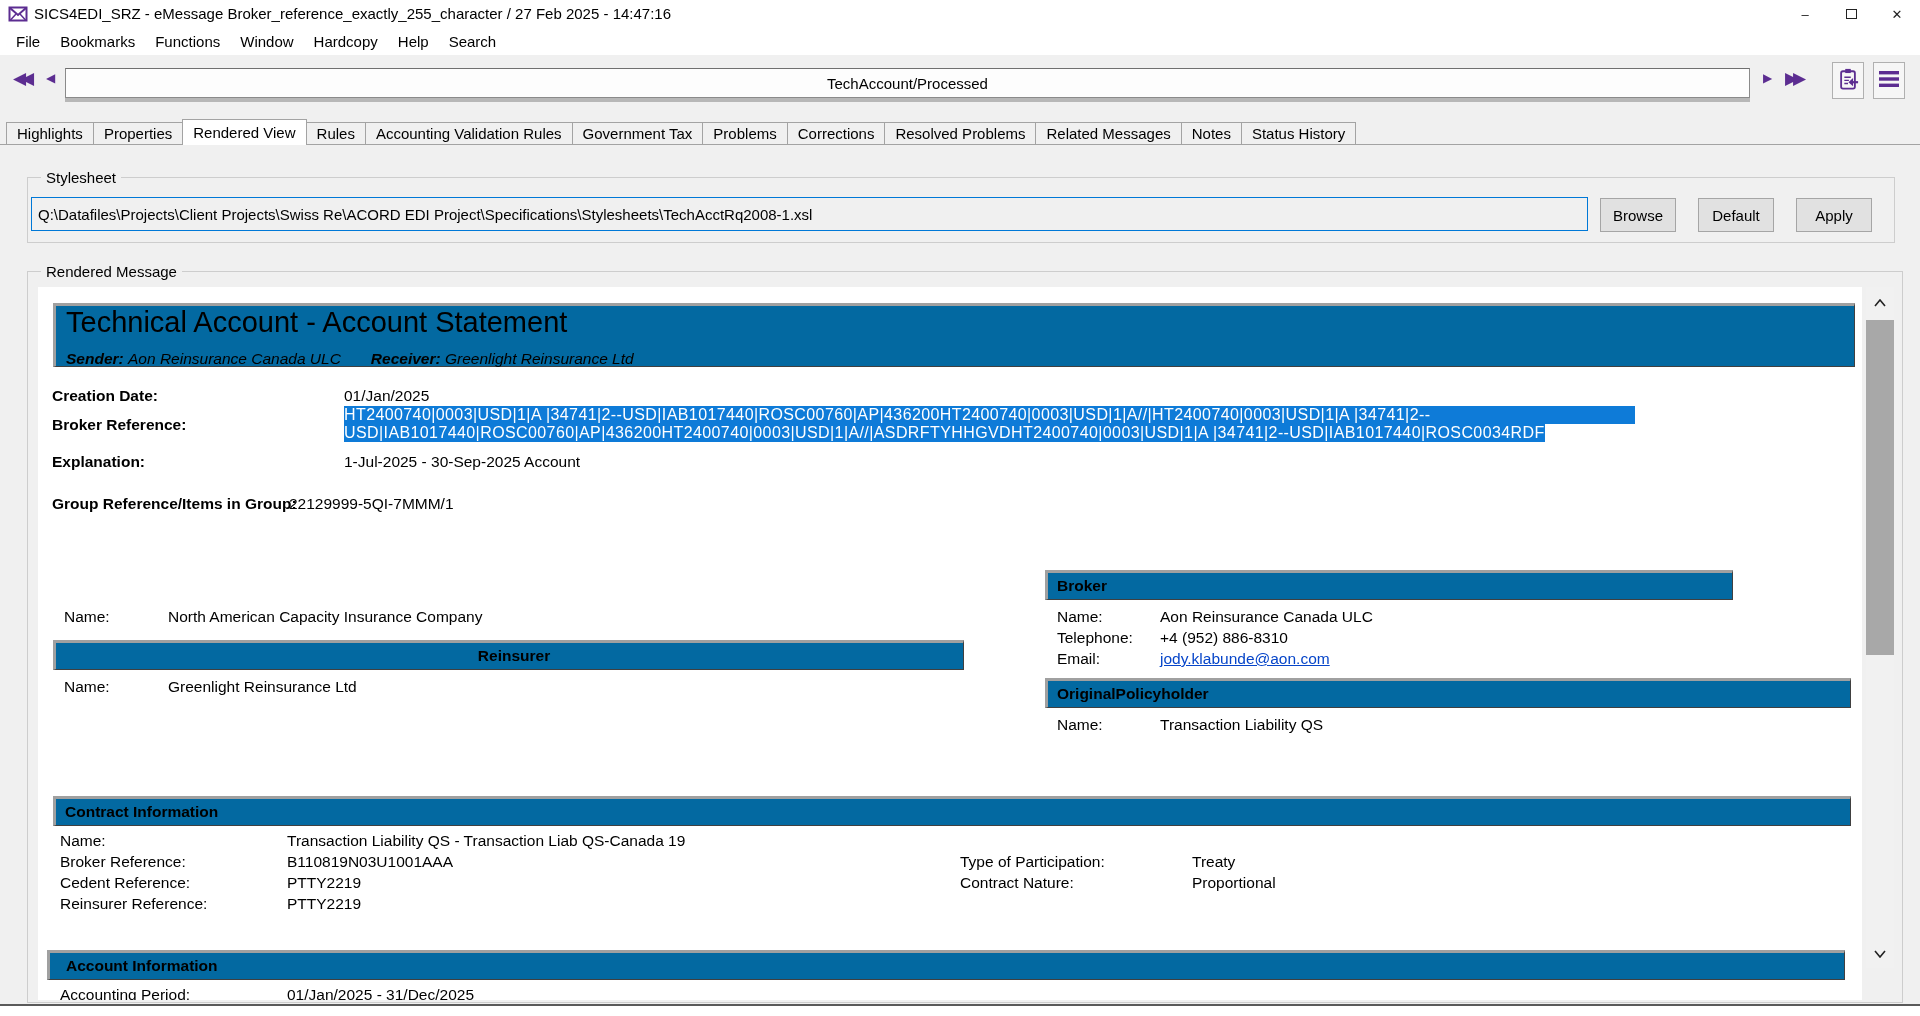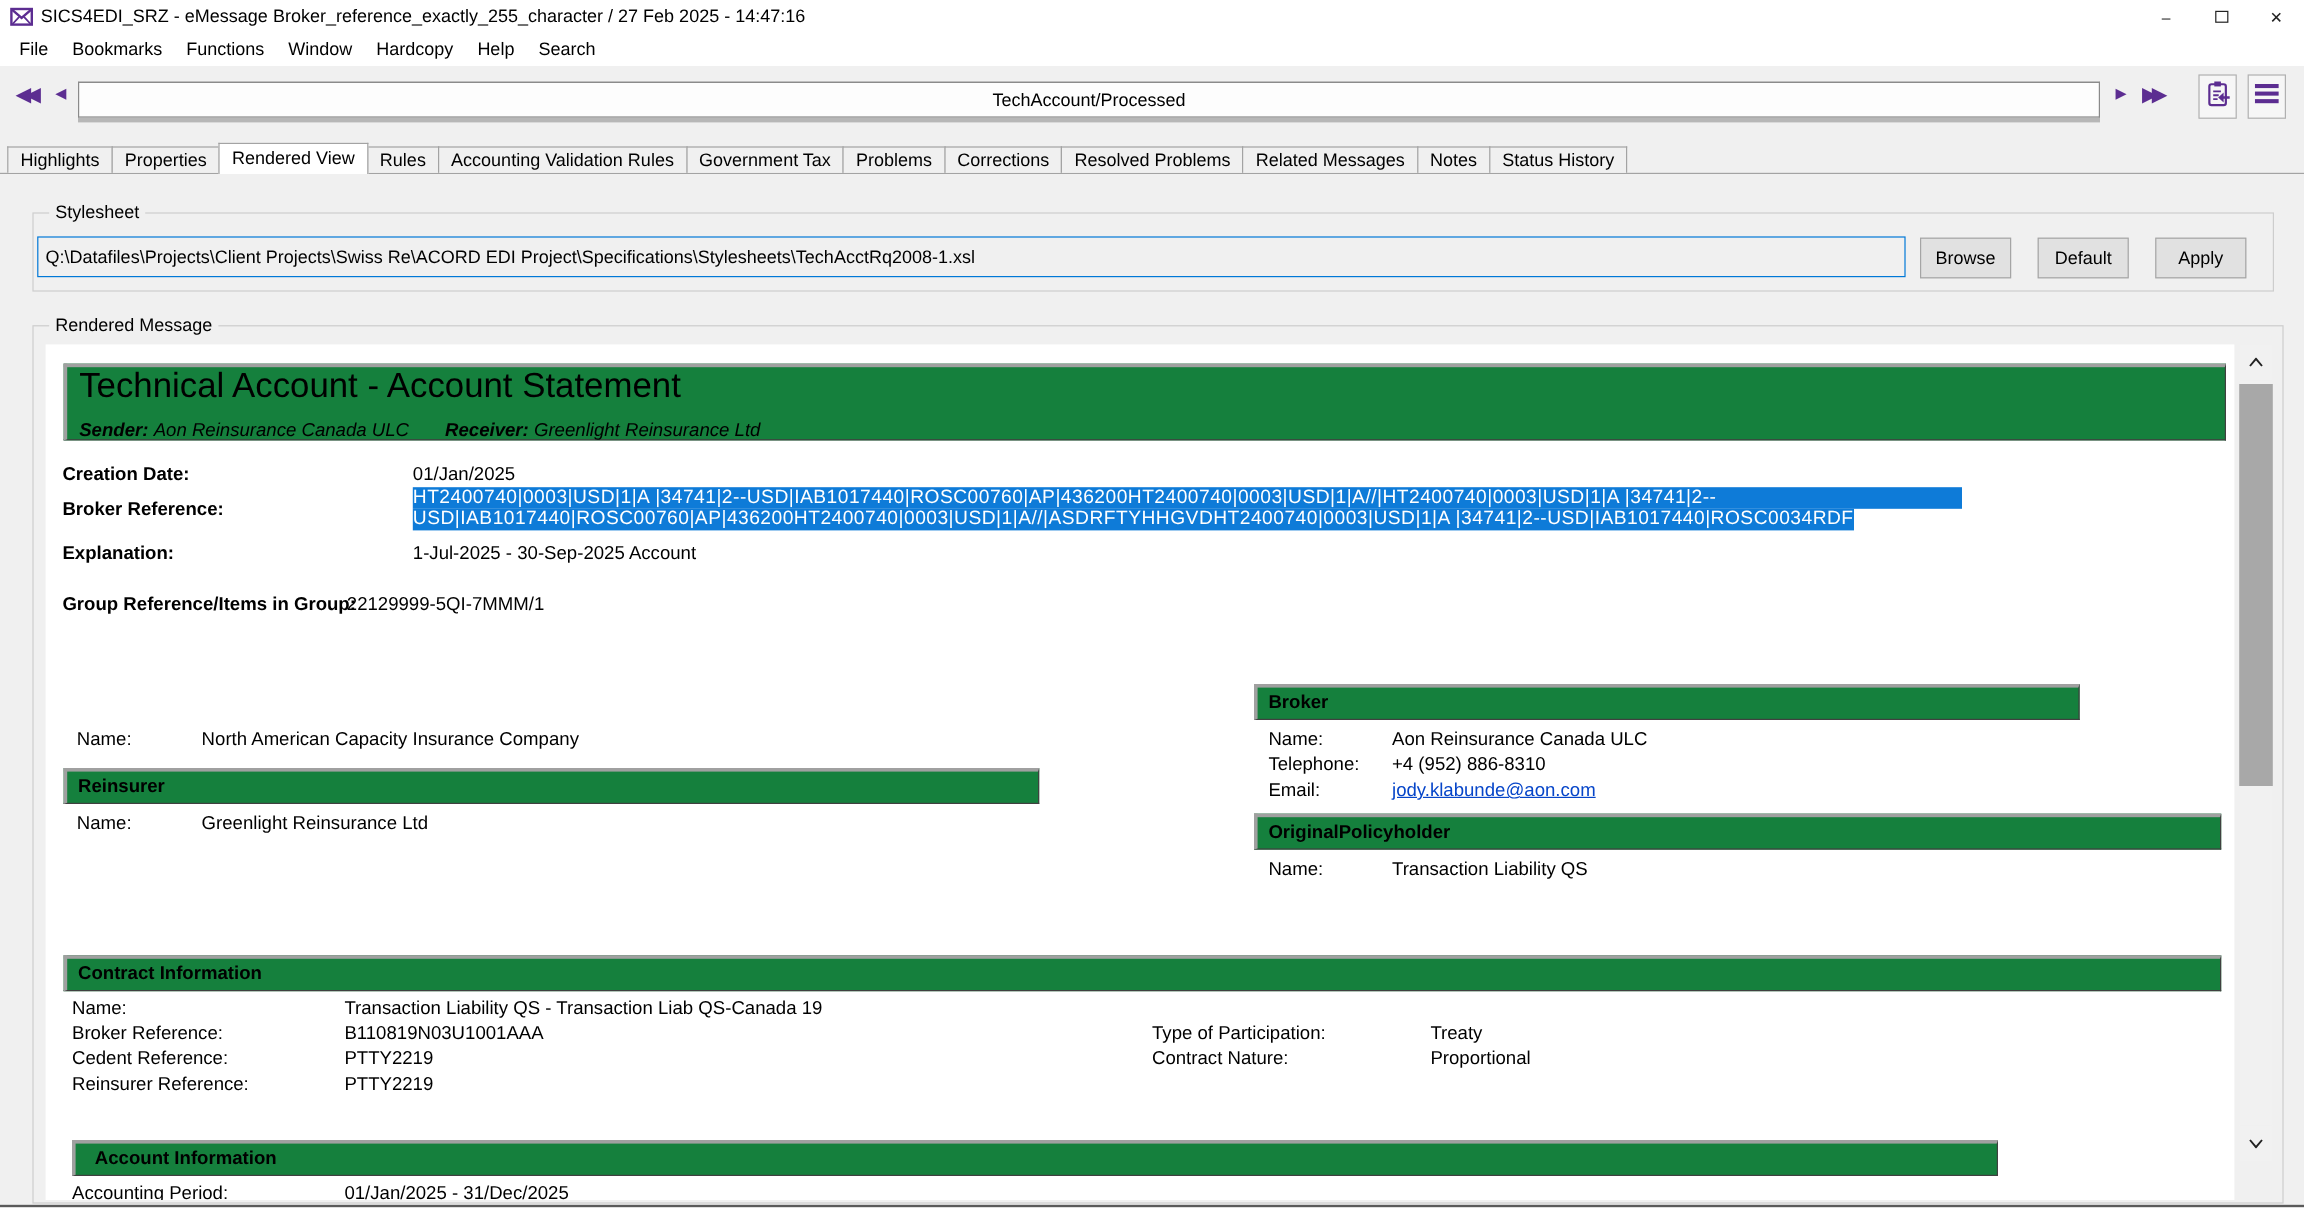--- a/index.html
+++ b/index.html
@@ -52,21 +52,21 @@
   #style-input { left:31px; top:197px; width:1557px; height:34px; background:#f0f0f0;
     border:1px solid #0078d7; font-size:15px; font-family:"Liberation Sans",sans-serif; padding:0 6px; color:#000; }
   .push-btn { top:198px; width:76px; height:34px; background:#e1e1e1; border:1px solid #a5a5a5;
     font-size:15px; font-family:"Liberation Sans",sans-serif; color:#000; }
   #btn-browse { left:1600px; } #btn-default { left:1698px; } #btn-apply { left:1796px; }
 
   #gb-rendered { left:27px; top:271px; width:1876px; height:732px; }
 
   
   #content { left:38px; top:287px; width:1824px; height:713px; background:#fff; overflow:hidden; }
-  .obox { border-top:3px solid #a0a0a0; border-left:3px solid #a0a0a0; border-right:1px solid #404040; border-bottom:1px solid #404040; background:#15803d; }
+  .obox { border-top:3px solid #a0a0a0; border-left:3px solid #a0a0a0; border-right:1px solid #404040; border-bottom:1px solid #404040; background:#0369a1; }
   #title-box { left:15px; top:16px; width:1802px; height:64px; }
   #rm-title { left:10px; top:0px; font-size:29px; white-space:nowrap; }
   #rm-subtitle { left:10px; top:44px; font-size:15.5px; font-style:italic; white-space:nowrap; }
   #rm-subtitle b { font-weight:bold; }
   #rm-subtitle .gap { display:inline-block; width:30px; }
 
   .flabel { font-weight:bold; font-size:15.5px; white-space:nowrap; }
   .ftext  { font-size:15.5px; white-space:nowrap; }
   .hl { background:#0e7bd8; color:#fff; font-size:16px; letter-spacing:0.4px; white-space:pre;
         display:inline-block; height:18px; line-height:18px; }
@@ -191,21 +191,21 @@
 
   <span class="abs flabel" style="left:14px; top:166px;">Explanation:</span>
   <span class="abs ftext" style="left:306px; top:166px;">1-Jul-2025 - 30-Sep-2025 Account</span>
 
   <span class="abs flabel" style="left:14px; top:208px;">Group Reference/Items in Group:</span>
   <span class="abs ftext" style="left:251px; top:208px;">22129999-5QI-7MMM/1</span>
 
   <span class="abs slabel" style="left:26px; top:321px;">Name:</span>
   <span class="abs svalue" style="left:130px; top:321px;">North American Capacity Insurance Company</span>
 
-  <div class="abs obox sec-hdr" style="left:15px; top:353px; width:813px;">Reinsurer</div>
+  <div class="abs obox sec-hdr" style="left:15px; top:353px; width:911px;text-align:center;">Reinsurer</div>
   <span class="abs slabel" style="left:26px; top:391px;">Name:</span>
   <span class="abs svalue" style="left:130px; top:391px;">Greenlight Reinsurance Ltd</span>
 
   <div class="abs obox sec-hdr" style="left:1007px; top:283px; width:688px;">Broker</div>
   <span class="abs slabel" style="left:1019px; top:321px;">Name:</span>
   <span class="abs svalue" style="left:1122px; top:321px;">Aon Reinsurance Canada ULC</span>
   <span class="abs slabel" style="left:1019px; top:342px;">Telephone:</span>
   <span class="abs svalue" style="left:1122px; top:342px;">+4 (952) 886-8310</span>
   <span class="abs slabel" style="left:1019px; top:363px;">Email:</span>
   <span class="abs svalue link" style="left:1122px; top:363px;">jody.klabunde@aon.com</span>
@@ -221,21 +221,21 @@
   <span class="abs svalue" style="left:249px; top:566px;">B110819N03U1001AAA</span>
   <span class="abs slabel" style="left:22px; top:587px;">Cedent Reference:</span>
   <span class="abs svalue" style="left:249px; top:587px;">PTTY2219</span>
   <span class="abs slabel" style="left:22px; top:608px;">Reinsurer Reference:</span>
   <span class="abs svalue" style="left:249px; top:608px;">PTTY2219</span>
   <span class="abs slabel" style="left:922px; top:566px;">Type of Participation:</span>
   <span class="abs svalue" style="left:1154px; top:566px;">Treaty</span>
   <span class="abs slabel" style="left:922px; top:587px;">Contract Nature:</span>
   <span class="abs svalue" style="left:1154px; top:587px;">Proportional</span>
 
-  <div class="abs obox sec-hdr" style="left:22px; top:663px; width:1605px;padding-left:16px;">Account Information</div>
+  <div class="abs obox sec-hdr" style="left:9px; top:663px; width:1798px;padding-left:16px;">Account Information</div>
   <span class="abs slabel" style="left:22px; top:699px;">Accounting Period:</span>
   <span class="abs svalue" style="left:249px; top:699px;">01/Jan/2025 - 31/Dec/2025</span>
 </div>
 
 <div class="abs" id="vscroll">
   <div class="sb-btn" id="sb-up">
     <span>
       <svg width="12" height="8" viewBox="0 0 12 8">
           <polyline points="1,7 6,1 11,7" fill="none" stroke="#222" stroke-width="1.6"></polyline>
         </svg>

